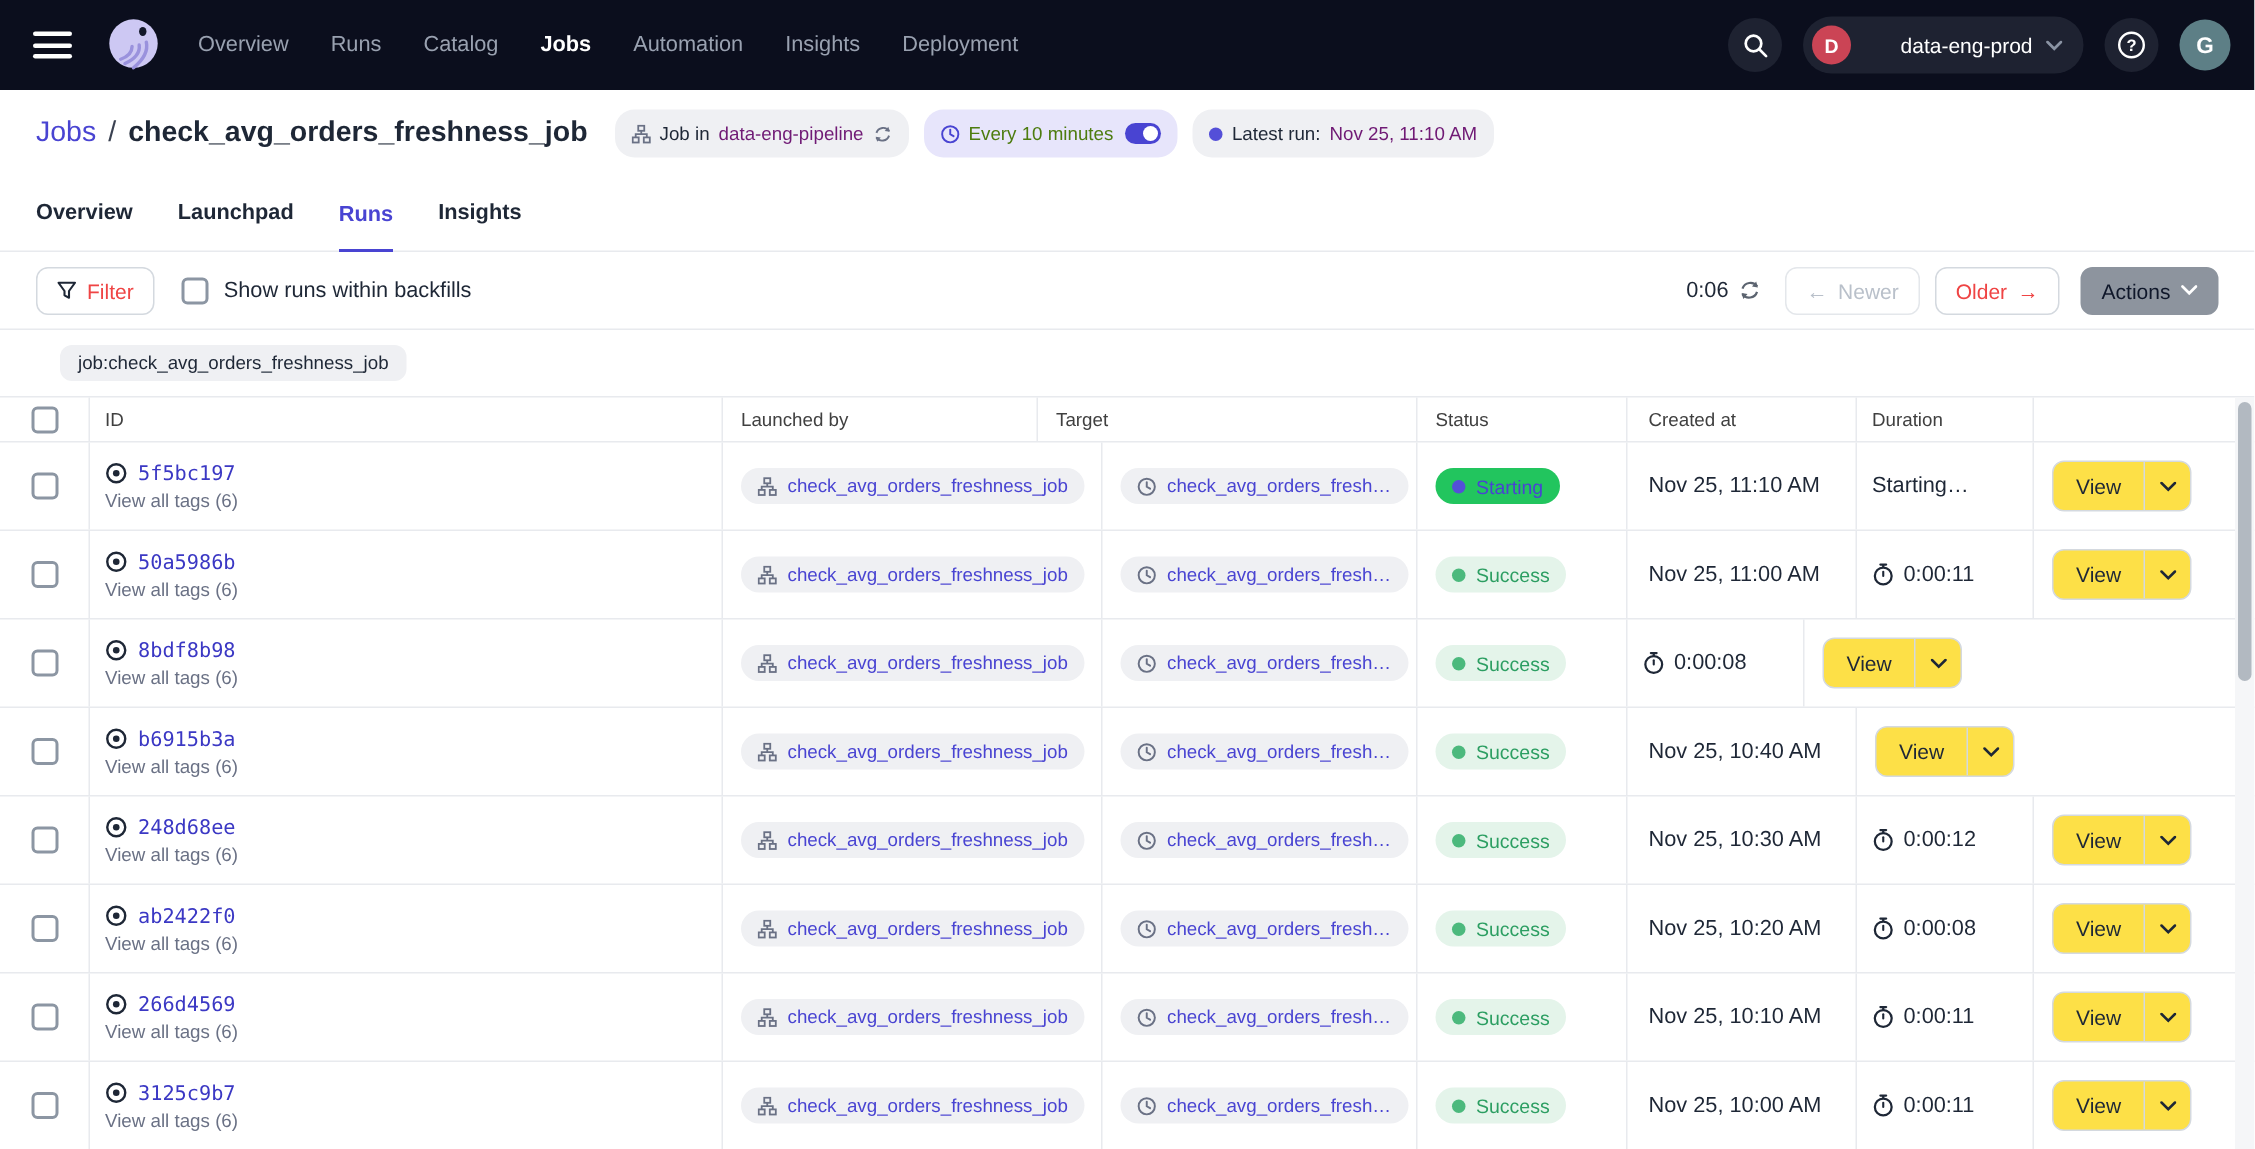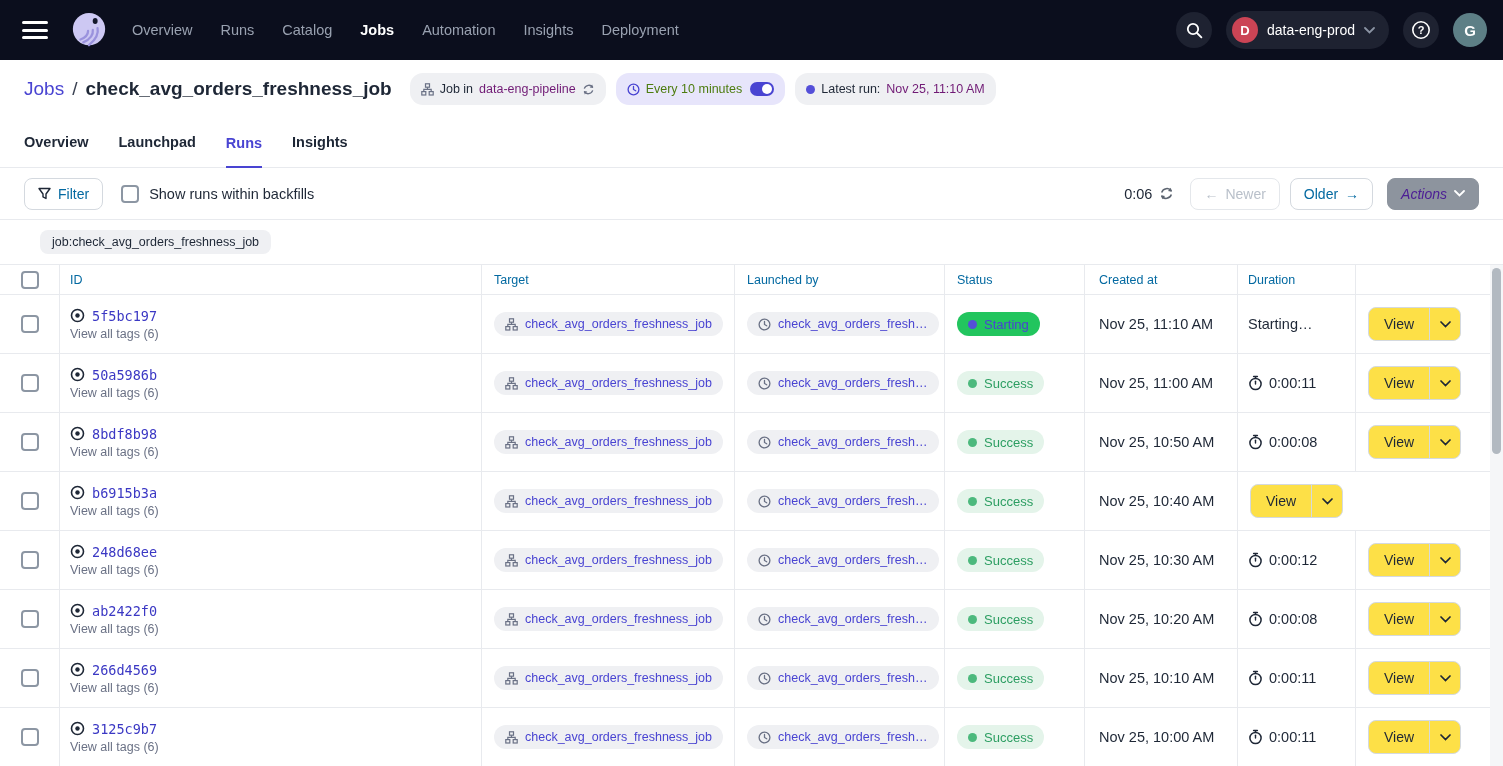--- a/index.html
+++ b/index.html
@@ -12,21 +12,21 @@
   .hamburger { width:26px; height:18px; display:flex; flex-direction:column; justify-content:space-between; cursor:pointer; margin-left:6px; }
   .hamburger span { display:block; height:3px; background:#fff; border-radius:2px; }
   .logo { width:38px; height:38px; margin:0 24px 0 22px; }
   .navlinks { display:flex; align-items:center; gap:28px; }
   .navlink { color:#99a1b0; font-size:14.5px; font-weight:500; cursor:pointer; }
   .navlink.active { color:#ffffff; font-weight:700; }
   .topnav .spacer { flex:1; }
   .circle-btn { width:36px; height:36px; border-radius:50%; background:#1e2231; display:flex; align-items:center; justify-content:center; cursor:pointer; }
   .ws-pill { display:flex; align-items:center; gap:9px; background:#1e2231; border-radius:19px; height:38px; padding:0 14px 0 6px; margin:0 14px; cursor:pointer; }
   .ws-badge { width:26px; height:26px; border-radius:50%; background:#cb4455; color:#fff; font-size:13px; font-weight:700; display:flex; align-items:center; justify-content:center; }
-  .ws-name { color:#fff; font-size:14px; font-weight:500; }
+  .ws-name { color:#fff; font-size:14px; font-weight:500;margin-left:24px; }
   .avatar { width:34px; height:34px; border-radius:50%; background:#5d7f86; color:#fff; font-size:15px; font-weight:600; display:flex; align-items:center; justify-content:center; margin-left:14px; cursor:pointer; }
 
   
   .page-head { height:58px; display:flex; align-items:center; padding:0 24px; }
   .crumb-root { color:#4944d2; font-size:19px; cursor:pointer; }
   .crumb-sep { color:#3a4151; font-size:19px; margin:0 8px; }
   .crumb-cur { color:#1e2736; font-size:19px; font-weight:600; }
   .badges { display:flex; align-items:center; gap:10px; margin-left:18px; }
   .badge { display:flex; align-items:center; gap:6px; background:#eff0f3; border-radius:13px; height:32px; padding:16px 11px; font-size:12.5px; color:#1e2736; white-space:nowrap; }
   .badge.lavender { background:#e7e5fb; color:#4d7c0f; }
@@ -35,23 +35,23 @@
   .toggle .knob { position:absolute; top:2px; right:2px; width:10px; height:10px; background:#fff; border-radius:50%; }
   .dot { width:9px; height:9px; border-radius:50%; display:inline-block; }
 
   
   .tabs { height:50px; display:flex; align-items:flex-end; gap:30px; padding:0 24px; border-bottom:1px solid #e8eaee; }
   .tab { font-size:14.5px; font-weight:600; color:#1e2736; padding-bottom:15px; cursor:pointer; border-bottom:2px solid transparent; }
   .tab.active { color:#4944d2; border-bottom:2px solid #4944d2; margin-bottom:-1px; }
 
   
   .toolbar { height:52px; display:flex; align-items:center; padding:0 24px; border-bottom:1px solid #e8eaee; }
-  .btn { display:inline-flex; align-items:center; gap:7px; height:32px; padding:0 13px; background:#fff; border:1px solid #d4d9df; border-radius:8px; font-size:14px; color:#0369a1; cursor:pointer; }
+  .btn { display:inline-flex; align-items:center; gap:7px; height:32px; padding:0 13px; background:#fff; border:1px solid #d4d9df; border-radius:8px; font-size:14px; color:#ef4444; cursor:pointer; }
   .btn.disabled { color:#b9c0ca; border-color:#e4e7eb; cursor:default; }
-  .btn.gray { background:#8d949e; border-color:#8d949e; color:#4c1d95;font-style:italic; }
+  .btn.gray { background:#8d949e; border-color:#8d949e; color:#0f172a; }
   .chk { width:18px; height:18px; border:2px solid #8c96a3; border-radius:4px; background:#fff; cursor:pointer; }
   .chk-label { font-size:14.5px; color:#1e2736; margin-left:10px; }
   .toolbar .spacer { flex:1; }
   .timer { font-size:14.5px; color:#1e2736; display:flex; align-items:center; gap:7px; margin-right:16px; }
 
   
   .tagrow { height:44px; display:flex; align-items:center; padding:0 40px; }
   .tagpill { background:#eff0f3; border-radius:8px; height:24px; display:flex; align-items:center; padding:0 12px; font-size:12.5px; color:#1e2736; }
 
   
@@ -61,21 +61,21 @@
   .cell:last-child { border-right:none; }
   .c-check { width:60px; justify-content:center; }
   .c-id { width:422px; padding-left:10px; }
   .c-target { width:253px; padding-left:12px; }
   .c-launch { width:210px; padding-left:12px; }
   .c-status { width:140px; padding-left:12px; }
   .c-created { width:153px; padding-left:14px; }
   .c-dur { width:118px; padding-left:10px; }
   .c-act { width:147px; padding-left:12px; }
   .thead { height:30px; }
-  .thead .cell { font-size:12.5px; color:#0369a1; align-items:center; }
+  .thead .cell { font-size:12.5px; color:#404040; align-items:center; }
   .trow.body { height:59px; }
   .id-stack { display:flex; flex-direction:column; gap:3px; }
   .id-line { display:flex; align-items:center; gap:7px; }
   .run-link { font-family:"DejaVu Sans Mono","Liberation Mono",monospace; font-size:13.5px; color:#3b38c4; text-decoration:none; cursor:pointer; }
   .tags-link { font-size:12.5px; color:#6a7185; cursor:pointer; }
   .pill { display:flex; align-items:center; gap:7px; background:#eff0f3; border-radius:12px; height:24px; padding:0 11px; font-size:12.5px; max-width:100%; }
   .pill .txt { color:#4944d2; white-space:nowrap; overflow:hidden; text-overflow:ellipsis; cursor:pointer; }
   .pill-status { display:inline-flex; align-items:center; gap:7px; border-radius:12px; height:24px; padding:0 11px; font-size:13px; }
   .pill-status.starting { background:#22c55e; color:#4944d2;text-align:center; }
   .pill-status.starting .dot { background:#544fd8; }
@@ -228,22 +228,22 @@
   <div class="tagrow">
     <span class="tagpill">job:check_avg_orders_freshness_job</span>
   </div>
 
   <div class="tbl">
     <div class="trow thead">
       <div class="cell c-check">
           <span class="chk"></span>
         </div>
       <div class="cell c-id">ID</div>
+      <div class="cell c-launch">Launched by</div>
       <div class="cell c-target">Target</div>
-      <div class="cell c-launch">Launched by</div>
       <div class="cell c-status">Status</div>
       <div class="cell c-created">Created at</div>
       <div class="cell c-dur">Duration</div>
       <div class="cell c-act"></div>
     </div>
     <div id="tbody">
   <div class="trow body">
     <div class="cell c-check">
             <span class="chk"></span>
           </div>
@@ -409,23 +409,20 @@
         </svg>
         <span class="txt" style="max-width:150px;">check_avg_orders_freshn…</span>
       </span>
     </div>
     <div class="cell c-status">
       <span class="pill-status success">
         <span class="dot"></span>
         <span>Success</span>
       </span>
     </div>
-    <div class="cell c-created">
-      <span class="created-txt">Nov 25, 10:50 AM</span>
-    </div>
     <div class="cell c-dur">
       <span class="dur">
         <svg width="15" height="16" viewBox="0 0 15 16">
           <circle cx="7.5" cy="9" r="5.6" stroke="#1e2736" stroke-width="1.5" fill="none"></circle>
           <line x1="5.6" y1="1.4" x2="9.4" y2="1.4" stroke="#1e2736" stroke-width="1.5" stroke-linecap="round"></line>
           <line x1="7.5" y1="1.6" x2="7.5" y2="3.4" stroke="#1e2736" stroke-width="1.5"></line>
           <line x1="7.5" y1="9" x2="7.5" y2="6.2" stroke="#1e2736" stroke-width="1.4" stroke-linecap="round"></line>
         </svg>
         <span>0:00:08</span>
       </span>

